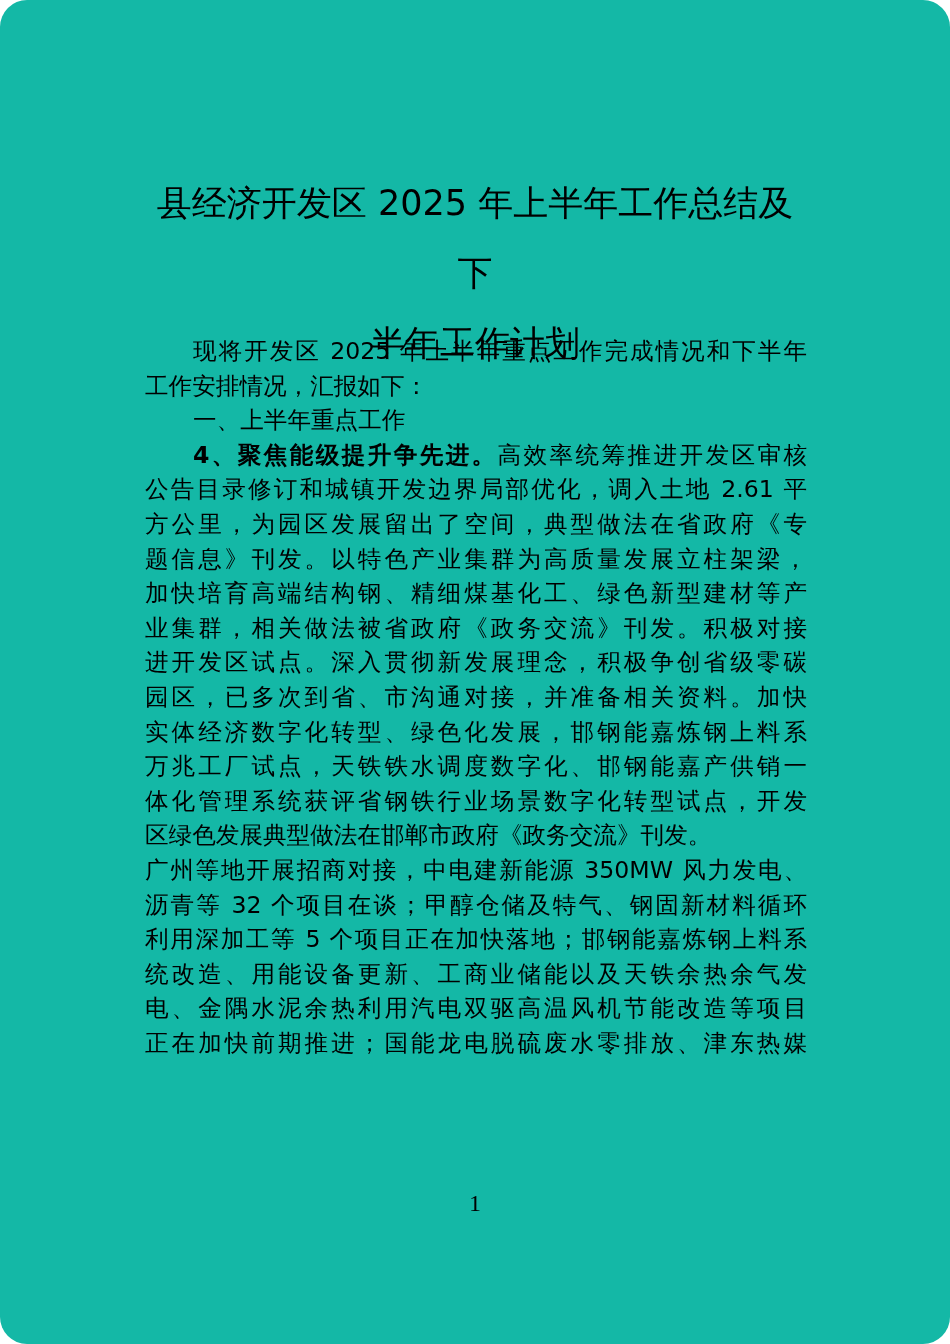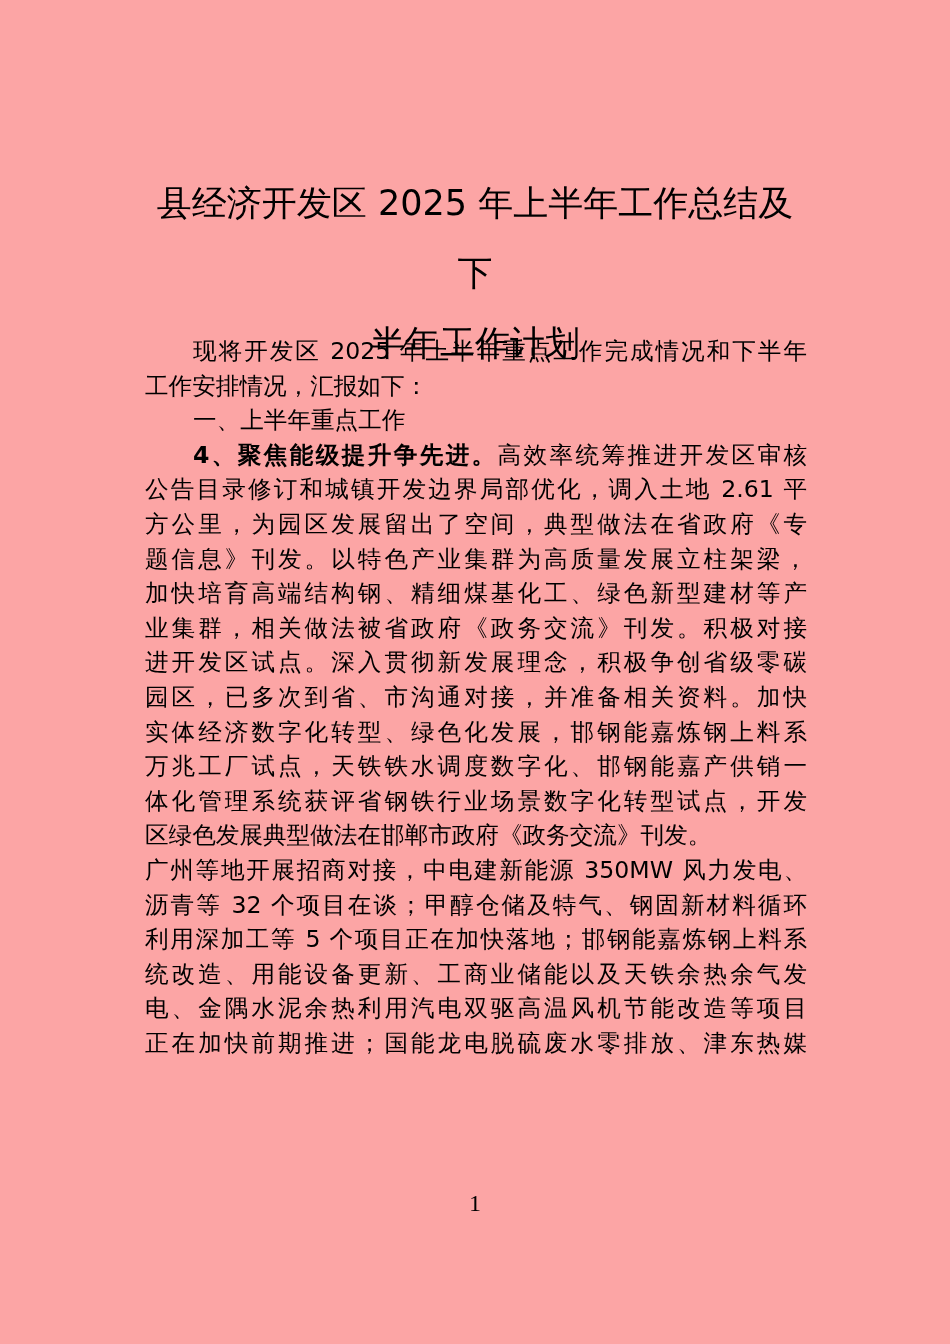--- a/index.html
+++ b/index.html
@@ -13,21 +13,22 @@
       position: relative;
       overflow: hidden;
       color: #000000;
       font-family: "DejaVu Sans", "Liberation Sans", sans-serif;
     }
     .page {
       position: absolute;
       left: 0; top: 0;
       width: 950px;
       height: 1344px;
-      background: #fca5a5;
+      background: #14b8a6;
+      border-radius: 27px;
     }
     .title {
       position: absolute;
       left: 140px;
       width: 670px;
       top: 168px;
       text-align: center;
       font-size: 35px;
       line-height: 70px;
       font-weight: normal;

